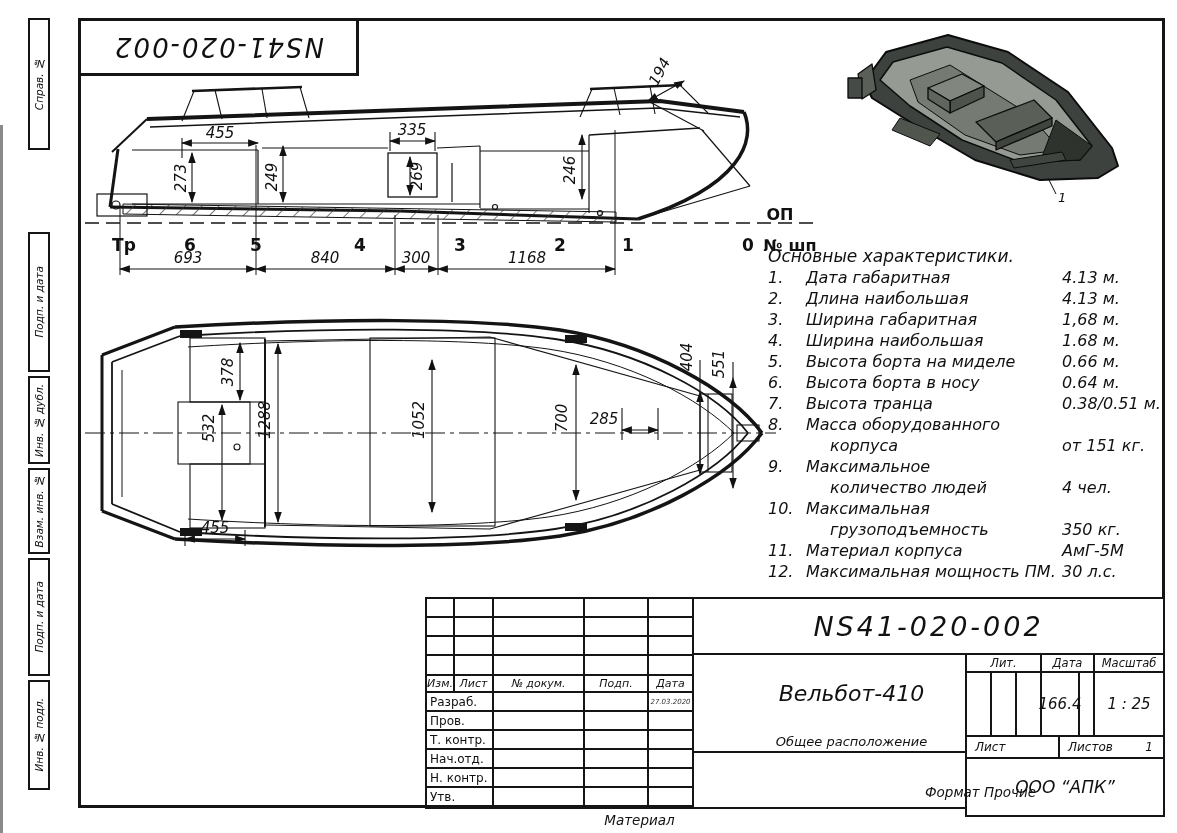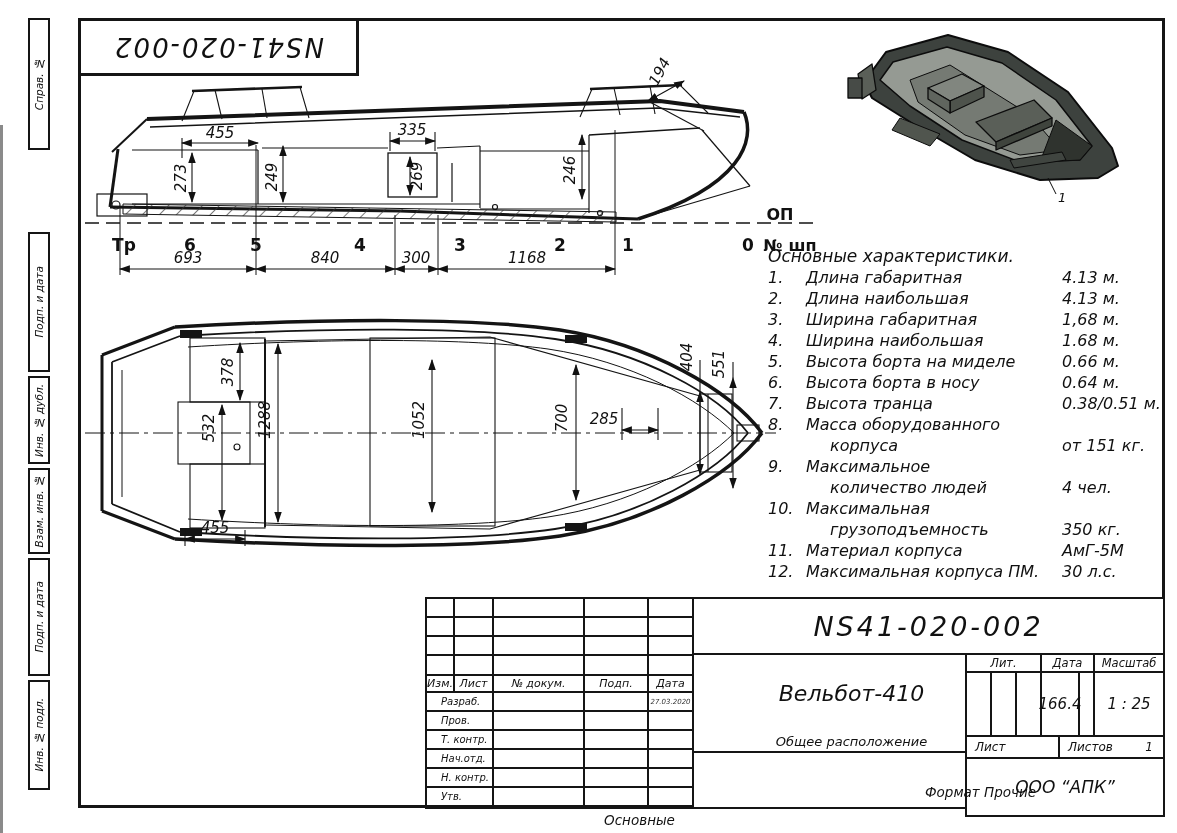--- a/index.html
+++ b/index.html
@@ -26,21 +26,21 @@
   .ch-cont{padding-left:24px;}
   .ch-val{width:102px;}
   
   .tb{left:425px;top:597px;width:740px;height:212px;}
   .revgrid{position:absolute;left:0;top:0;width:269px;height:212px;background:#151515;
            display:grid;grid-template-columns:26px 37px 89px 62px 43px;
            grid-template-rows:17px 17px 17px 18px 15px 17px 17px 17px 17px 17px 17px;gap:2px;
            border:2px solid #151515;box-sizing:border-box;}
   .revgrid>div{background:#fff;overflow:hidden;}
   .rg-h{font-style:italic;font-size:11px;display:flex;align-items:center;justify-content:center;}
-  .rg-l{grid-column:1/3;font-style:italic;font-size:10px;display:flex;align-items:center;padding-left:14px;}
+  .rg-l{grid-column:1/3;font-size:12px;display:flex;align-items:center;padding-left:3px;}
   .rg-d{font-style:italic;font-size:7px;display:flex;align-items:center;justify-content:center;color:#333;}
   .cell{position:absolute;border:2px solid #151515;box-sizing:border-box;background:#fff;}
   .c-doc{left:267px;top:0;width:473px;height:58px;display:flex;align-items:center;justify-content:center;
          font-style:italic;font-size:27px;letter-spacing:3px;}
   .c-name{left:267px;top:56px;width:319px;height:100px;display:flex;flex-direction:column;
           align-items:center;justify-content:space-between;}
   .c-prod{font-style:italic;font-size:22px;margin-top:26px;}
   .c-type{font-style:italic;font-size:13px;margin-bottom:2px;}
   .c-empty{left:267px;top:154px;width:275px;height:58px;}
   .c-h{display:flex;align-items:center;justify-content:center;font-style:italic;font-size:11.5px;}
@@ -302,21 +302,21 @@
       <line x1="1048" y1="178" x2="1056" y2="194" stroke-width="1"></line>
     </g>
     <text class="iso-callout" x="1058" y="202">1</text>
   </svg>
 
   <div class="abs chars">
     <div class="ch-title">Основные характеристики.</div>
 
     <div class="ch-row">
         <span class="ch-num">1.</span>
-        <span class="ch-label">Длина габаритная</span>
+        <span class="ch-label">Дата габаритная</span>
         <span class="ch-val">4.13 м.</span>
       </div>
     <div class="ch-row">
         <span class="ch-num">2.</span>
         <span class="ch-label">Длина наибольшая</span>
         <span class="ch-val">4.13 м.</span>
       </div>
     <div class="ch-row">
         <span class="ch-num">3.</span>
         <span class="ch-label">Ширина габаритная</span>
@@ -372,21 +372,21 @@
         <span class="ch-label ch-cont">грузоподъемность</span>
         <span class="ch-val">350 кг.</span>
       </div>
     <div class="ch-row">
         <span class="ch-num">11.</span>
         <span class="ch-label">Материал корпуса</span>
         <span class="ch-val">АмГ-5М</span>
       </div>
     <div class="ch-row">
         <span class="ch-num">12.</span>
-        <span class="ch-label">Максимальная корпуса ПМ.</span>
+        <span class="ch-label">Максимальная мощность ПМ.</span>
         <span class="ch-val">30 л.с.</span>
       </div>
   </div>
 
   <div class="abs tb">
 
     <div class="revgrid">
       <div></div>
         <div></div>
         <div></div>
@@ -460,16 +460,16 @@
     <div class="cell c-v c-scale-v">1 : 25</div>
 
     <div class="cell c-sheet">Лист</div>
     <div class="cell c-sheets">
       <span>Листов</span>
       <span>1</span>
     </div>
     <div class="cell c-comp">ООО “АПК”</div>
   </div>
 
-  <div class="abs copied">Основные</div>
+  <div class="abs copied">Материал</div>
   <div class="abs format">Формат Прочие</div>
 
 </div>
 
 </body></html>

